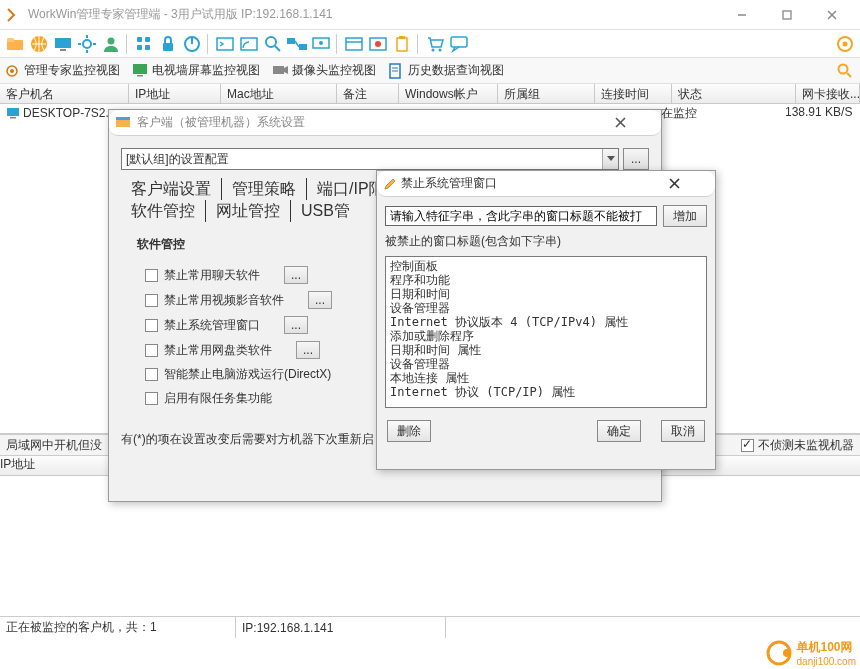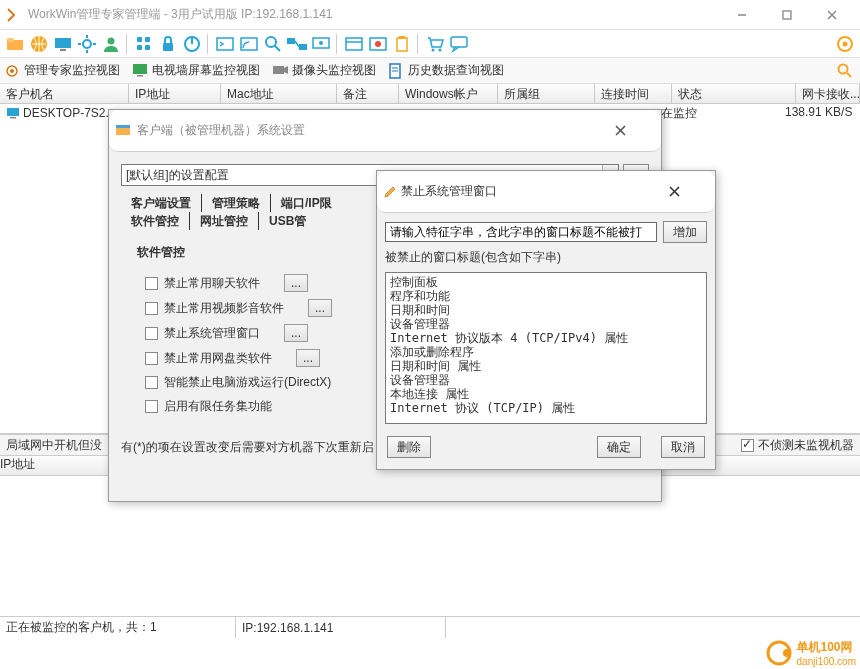--- a/index.html
+++ b/index.html
@@ -22,29 +22,29 @@
   .lan-bar { height:22px; display:flex; align-items:center; padding:0 6px; background:#f4f4f4; border-top:1px solid #ccc; border-bottom:1px solid #ccc; gap:6px; }
   .lan-head { height:20px; display:flex; background:linear-gradient(#fdfdfd,#ececec); border-bottom:1px solid #c9c9c9; }
   .lan-body { height:140px; background:#fff; }
   .statusbar { height:22px; border-top:1px solid #ccc; display:flex; align-items:center; }
   .statusbar .cell { border-right:1px solid #ccc; height:100%; display:flex; align-items:center; padding:0 6px; }
   .watermark { position:absolute; right:4px; bottom:2px; color:#f39a19; font-size:12px; font-weight:bold; pointer-events:none; display:flex; align-items:flex-end; gap:4px;}
   .watermark .sub{ color:#f39a19; font-size:10px; font-weight:normal; display:block;}
   
   .dlg { position:absolute; background:#f1f1f1; border:1px solid #9a9a9a; box-shadow:2px 2px 8px rgba(0,0,0,0.25); }
   .dlg1 { left:108px; top:109px; width:554px; height:393px; }
-  .dlg-title { height:42px; display:flex; align-items:center; padding:8px 6px; background:#fff; border-bottom:1px solid #d0d0d0; color:#888;border-radius:9px; }
+  .dlg-title { height:26px; display:flex; align-items:center; padding:8px 6px; background:#fff; border-bottom:1px solid #d0d0d0; color:#888;border-radius:9px; }
   .dlg-title .closebtn { width:40px; text-align:center; color:#555; }
   .combo-row { display:flex; margin:12px 12px 8px; gap:4px; }
   .combo { flex:1; height:22px; background:#fff; border:1px solid #7a7a7a; padding:2px 4px; display:flex; align-items:center; position:relative; }
   .combo .arrow { position:absolute; right:0; top:0; bottom:0; width:16px; background:linear-gradient(#f6f6f6,#ddd); border-left:1px solid #aaa; display:flex; align-items:center; justify-content:center; }
   .dotbtn { width:26px; height:22px; background:linear-gradient(#f6f6f6,#ddd); border:1px solid #888; display:flex; align-items:center; justify-content:center; }
   .tabs2 { margin:2px 12px 10px; }
   .tabs2 .row { display:flex; }
-  .tabs2 .t { padding:1px 10px 0; font-size:12px; font-weight:bold; }
+  .tabs2 .t { padding:1px 10px 0; font-size:16px; font-weight:normal; }
   .tabs2 .t.sep { border-right:1px solid #333; }
   .section-title { font-weight:bold; padding:4px 0 6px 28px; }
   .checkrow { display:flex; align-items:center; gap:6px; margin:7px 0 7px 36px; }
   .chk { width:13px; height:13px; border:1px solid #888; background:#fff; display:inline-block; }
   .morebtn { width:24px; height:18px; background:linear-gradient(#f6f6f6,#e1e1e1); border:1px solid #999; display:flex; align-items:center; justify-content:center; margin-left:18px;}
   .note { margin:24px 12px 6px; font-size:12px; }
   
   .dlg2 { left:376px; top:170px; width:340px; height:300px; background:#f1f1f1; }
   .dlg2 .dlg-title { background:#fff; }
   .pencil { width:14px; height:14px; display:inline-block; }

